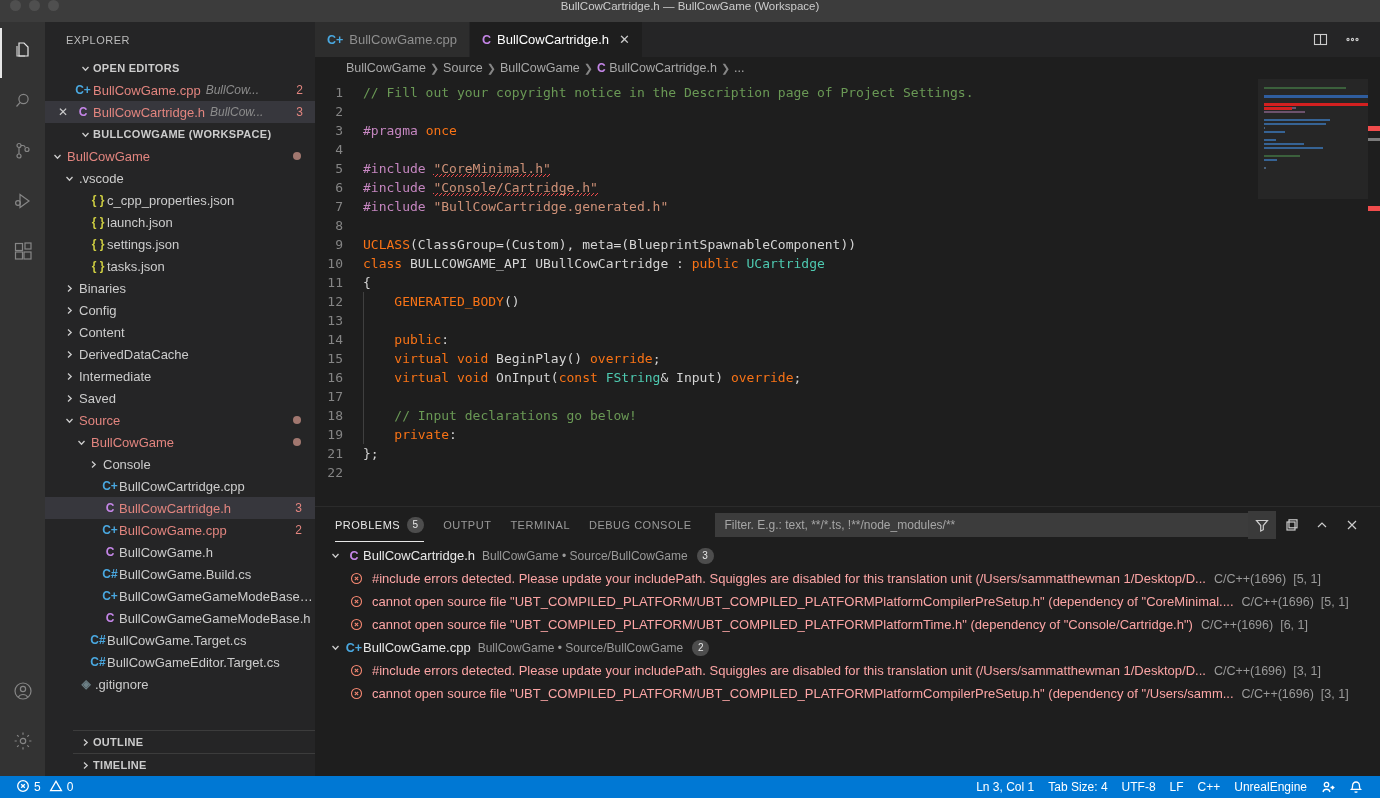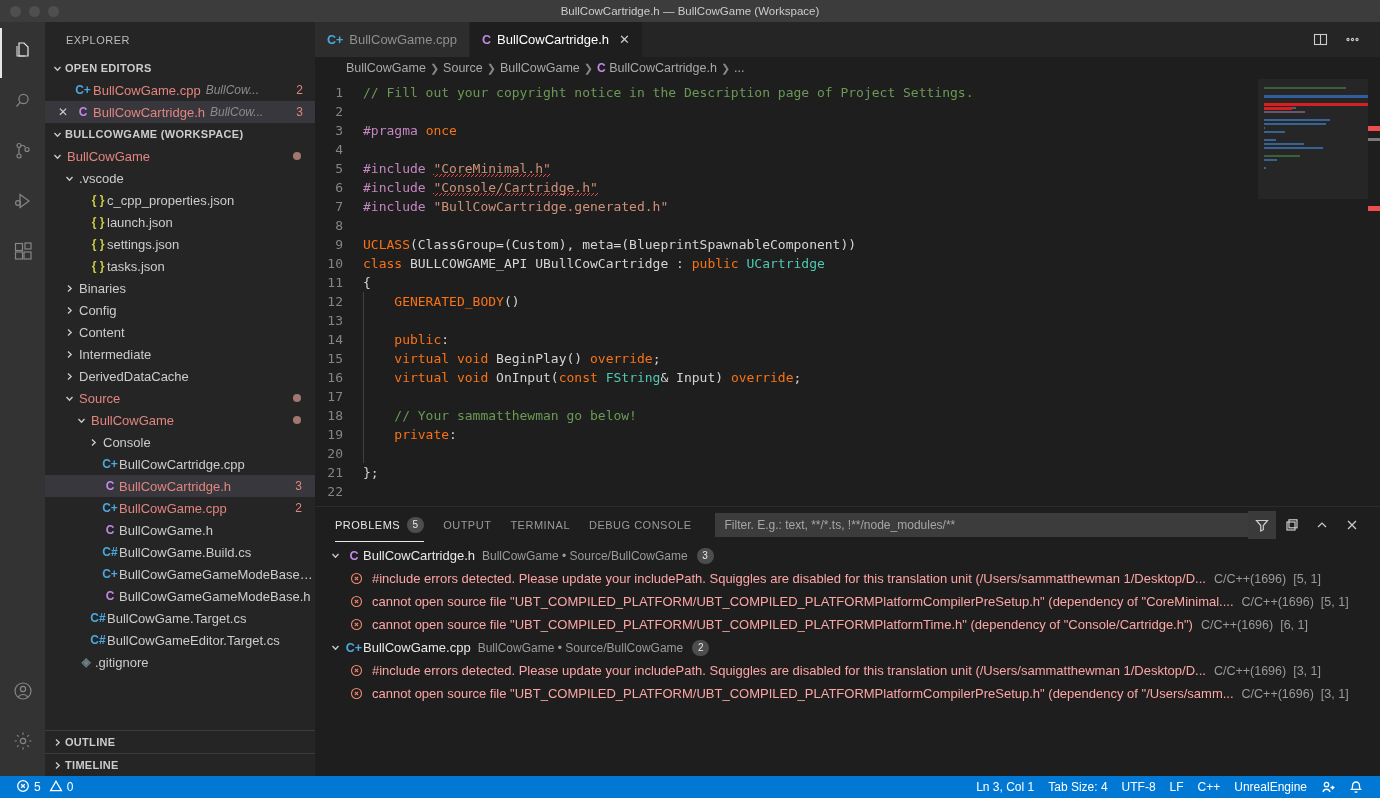--- a/index.html
+++ b/index.html
@@ -9,21 +9,21 @@
     font-family: "Liberation Sans", sans-serif;
     overflow: hidden;
     -webkit-font-smoothing: antialiased;
   }
   body { display: flex; flex-direction: column; }
 
   
   .titlebar {
     height: 22px; flex: 0 0 22px;
     background: #3c3c3c;
-    display: flex; align-items: center;
+    display: flex; 
     position: relative;
   }
   .traffic { display: flex; gap: 8px; padding-left: 10px; }
   .traffic span { width: 11px; height: 11px; border-radius: 50%; background: #4f4f4f; display:block; }
   .title-text {
     position: absolute; left: 0; right: 0; text-align: center;
     font-size: 11.5px; color: #cccccc; pointer-events: none;
   }
 
   
@@ -53,21 +53,21 @@
   }
   .sb-title {
     height: 35px; flex: 0 0 35px; display: flex; align-items: center;
     padding-left: 21px; font-size: 11px; letter-spacing: .5px; color: #bbbbbb;
   }
   .sb-scroll { flex: 1 1 auto; overflow: hidden; display: flex; flex-direction: column; min-height: 0; }
 
   .section-header {
     height: 22px; flex: 0 0 22px; display: flex; align-items: center;
     font-size: 11px; font-weight: bold; color: #cccccc; letter-spacing: .3px;
-    padding-left: 4px; cursor: pointer;
+    padding-left: 4px; cursor: pointer; margin-left: 28px;
   }
   .chev { width: 16px; height: 16px; display:inline-flex; align-items:center; justify-content:center; flex:0 0 16px; }
   .chev svg { stroke: #cccccc; fill: none; stroke-width: 1.3; }
 
   .open-editors-list { flex: 0 0 auto; }
   .oe-row {
     height: 22px; display: flex; align-items: center; font-size: 13px;
     padding-left: 8px; cursor: pointer; white-space: nowrap;
   }
   .oe-row.selected { background: #37373d; }
@@ -407,31 +407,41 @@
             <span class="flabel">Content</span>
           </div>
           <div class="tree-row">
             <span style="display:inline-block;width:16px;flex:0 0 16px;"></span>
             <span class="twisty">
               <svg width="11" height="11" viewBox="0 0 11 11">
                 <path d="M4 2.5 7.2 5.5 4 8.5"></path>
               </svg>
             </span>
             <span style="width:2px;flex:0 0 2px;"></span>
+            <span class="flabel">DerivedDataCache</span>
+          </div>
+          <div class="tree-row">
+            <span style="display:inline-block;width:16px;flex:0 0 16px;"></span>
+            <span class="twisty">
+              <svg width="11" height="11" viewBox="0 0 11 11">
+                <path d="M4 2.5 7.2 5.5 4 8.5"></path>
+              </svg>
+            </span>
+            <span style="width:2px;flex:0 0 2px;"></span>
             <span class="flabel">Intermediate</span>
           </div>
           <div class="tree-row">
             <span style="display:inline-block;width:16px;flex:0 0 16px;"></span>
             <span class="twisty">
               <svg width="11" height="11" viewBox="0 0 11 11">
                 <path d="M4 2.5 7.2 5.5 4 8.5"></path>
               </svg>
             </span>
             <span style="width:2px;flex:0 0 2px;"></span>
-            <span class="flabel">DerivedDataCache</span>
+            <span class="flabel">Saved</span>
           </div>
           <div class="tree-row">
             <span style="display:inline-block;width:16px;flex:0 0 16px;"></span>
             <span class="twisty">
               <svg width="11" height="11" viewBox="0 0 11 11">
                 <path d="M2.5 4 5.5 7.2 8.5 4"></path>
               </svg>
             </span>
             <span style="width:2px;flex:0 0 2px;"></span>
             <span class="flabel mod">Source</span>
@@ -598,23 +608,22 @@
           <div class="cline"><span class="lnum">8</span><span class="ctext"></span></div>
           <div class="cline"><span class="lnum">9</span><span class="ctext"><span class="c-kw">UCLASS</span><span class="c-pl">(ClassGroup=(Custom), meta=(BlueprintSpawnableComponent))</span></span></div>
           <div class="cline"><span class="lnum">10</span><span class="ctext"><span class="c-kw">class </span><span class="c-pl">BULLCOWGAME_API UBullCowCartridge </span><span class="c-pl">: </span><span class="c-kw">public </span><span class="c-type">UCartridge</span></span></div>
           <div class="cline"><span class="lnum">11</span><span class="ctext"><span class="c-pl">{</span></span></div>
           <div class="cline"><span class="lnum">12</span><span class="ctext"><span class="indent-guide" style="left:0px;"></span><span class="c-kw">    GENERATED_BODY</span><span class="c-pl">()</span></span></div>
           <div class="cline"><span class="lnum">13</span><span class="ctext"><span class="indent-guide" style="left:0px;"></span></span></div>
           <div class="cline"><span class="lnum">14</span><span class="ctext"><span class="indent-guide" style="left:0px;"></span><span class="c-kw">    public</span><span class="c-pl">:</span></span></div>
           <div class="cline"><span class="lnum">15</span><span class="ctext"><span class="indent-guide" style="left:0px;"></span><span class="c-kw">    virtual void </span><span class="c-pl">BeginPlay</span><span class="c-pl">() </span><span class="c-kw">override</span><span class="c-pl">;</span></span></div>
           <div class="cline"><span class="lnum">16</span><span class="ctext"><span class="indent-guide" style="left:0px;"></span><span class="c-kw">    virtual void </span><span class="c-pl">OnInput</span><span class="c-pl">(</span><span class="c-kw">const </span><span class="c-type">FString</span><span class="c-pl">&amp; </span><span class="c-pl">Input</span><span class="c-pl">) </span><span class="c-kw">override</span><span class="c-pl">;</span></span></div>
           <div class="cline"><span class="lnum">17</span><span class="ctext"><span class="indent-guide" style="left:0px;"></span></span></div>
-          <div class="cline"><span class="lnum">18</span><span class="ctext"><span class="indent-guide" style="left:0px;"></span><span class="c-com">    // Your sammatthewman go below!</span></span></div>
+          <div class="cline"><span class="lnum">18</span><span class="ctext"><span class="indent-guide" style="left:0px;"></span><span class="c-com">    // Input declarations go below!</span></span></div>
           <div class="cline"><span class="lnum">19</span><span class="ctext"><span class="indent-guide" style="left:0px;"></span><span class="c-kw">    private</span><span class="c-pl">:</span></span></div>
-          <div class="cline"><span class="lnum">20</span><span class="ctext"><span class="indent-guide" style="left:0px;"></span></span></div>
           <div class="cline"><span class="lnum">21</span><span class="ctext"><span class="c-pl">};</span></span></div>
           <div class="cline"><span class="lnum">22</span><span class="ctext"></span></div>
         </div>
       <div class="minimap">
         <div class="mm-slider"></div>
         <div id="minimap-lines">
             <div class="mm-line" style="left: 6px; top: 8px; width: 81.9px; background: rgb(63, 107, 65); opacity: 0.85;"></div>
             <div class="mm-line" style="left: 6px; top: 16px; width: 12.6px; background: rgb(122, 90, 122); opacity: 0.85;"></div>
             <div class="mm-line" style="left: 6px; top: 24px; width: 25.2px; background: rgb(122, 90, 122); opacity: 0.85;"></div>
             <div class="mm-line" style="left: 6px; top: 28px; width: 31.5px; background: rgb(122, 90, 122); opacity: 0.85;"></div>

